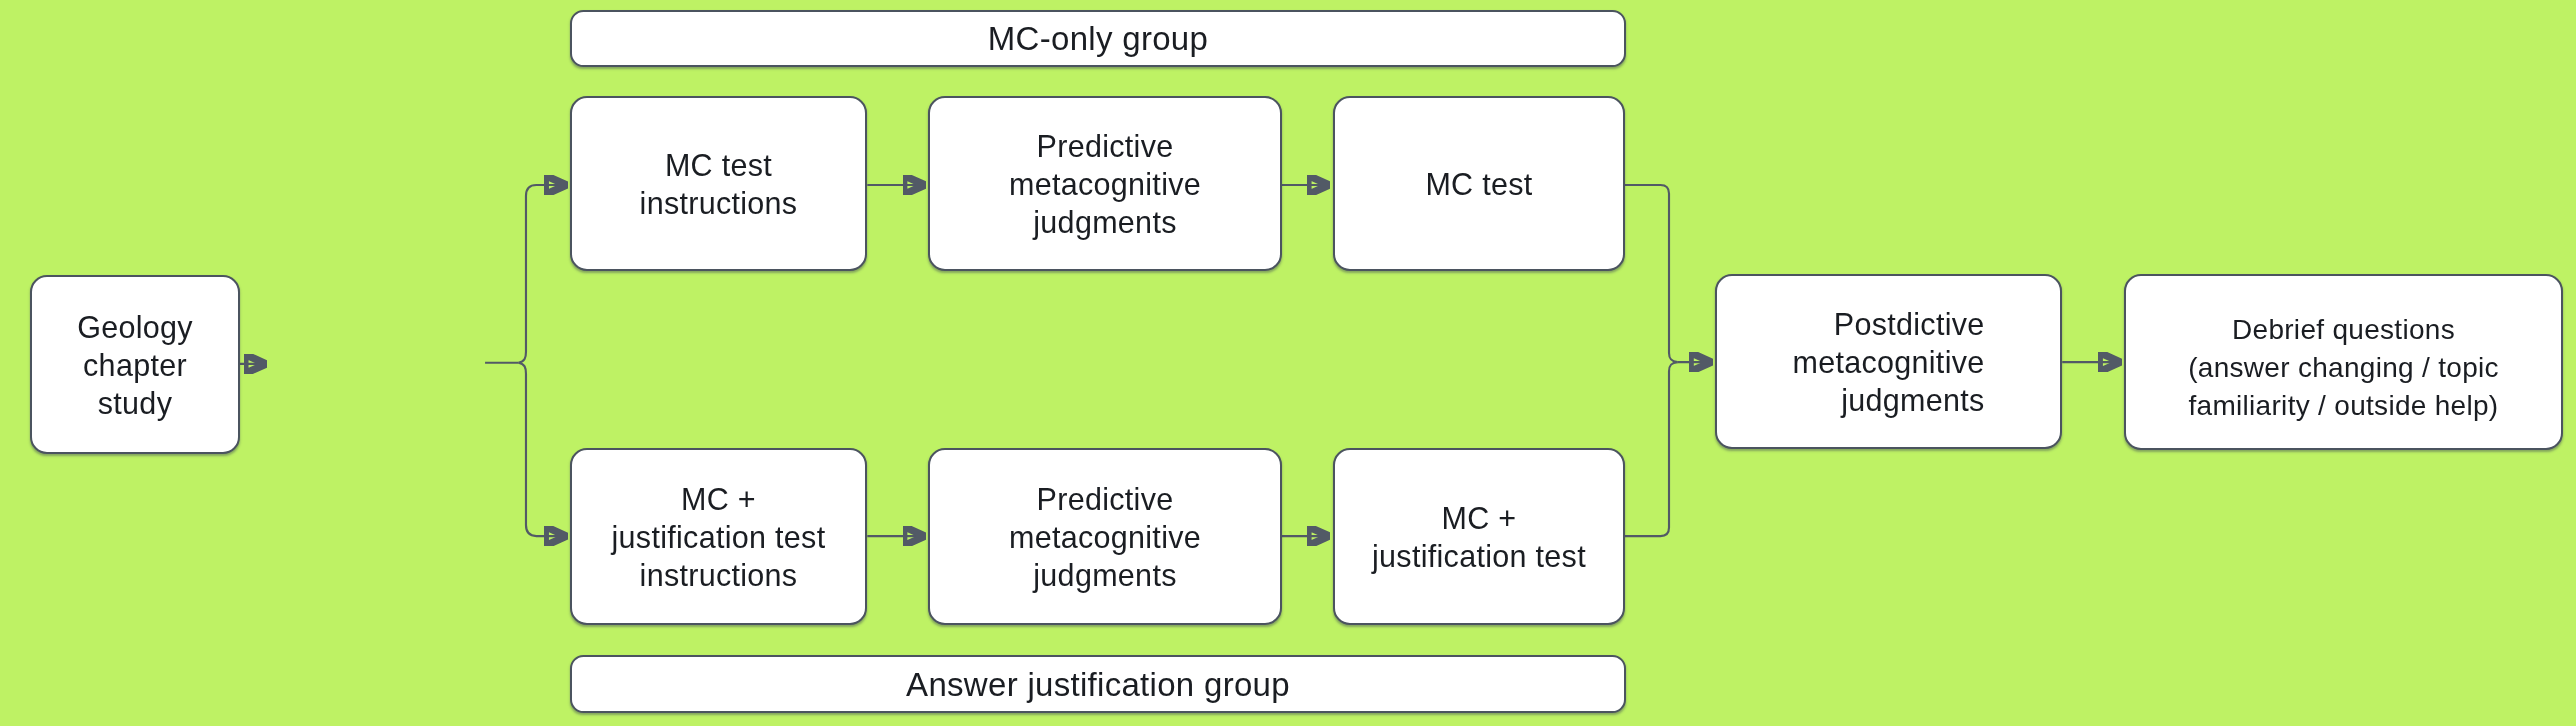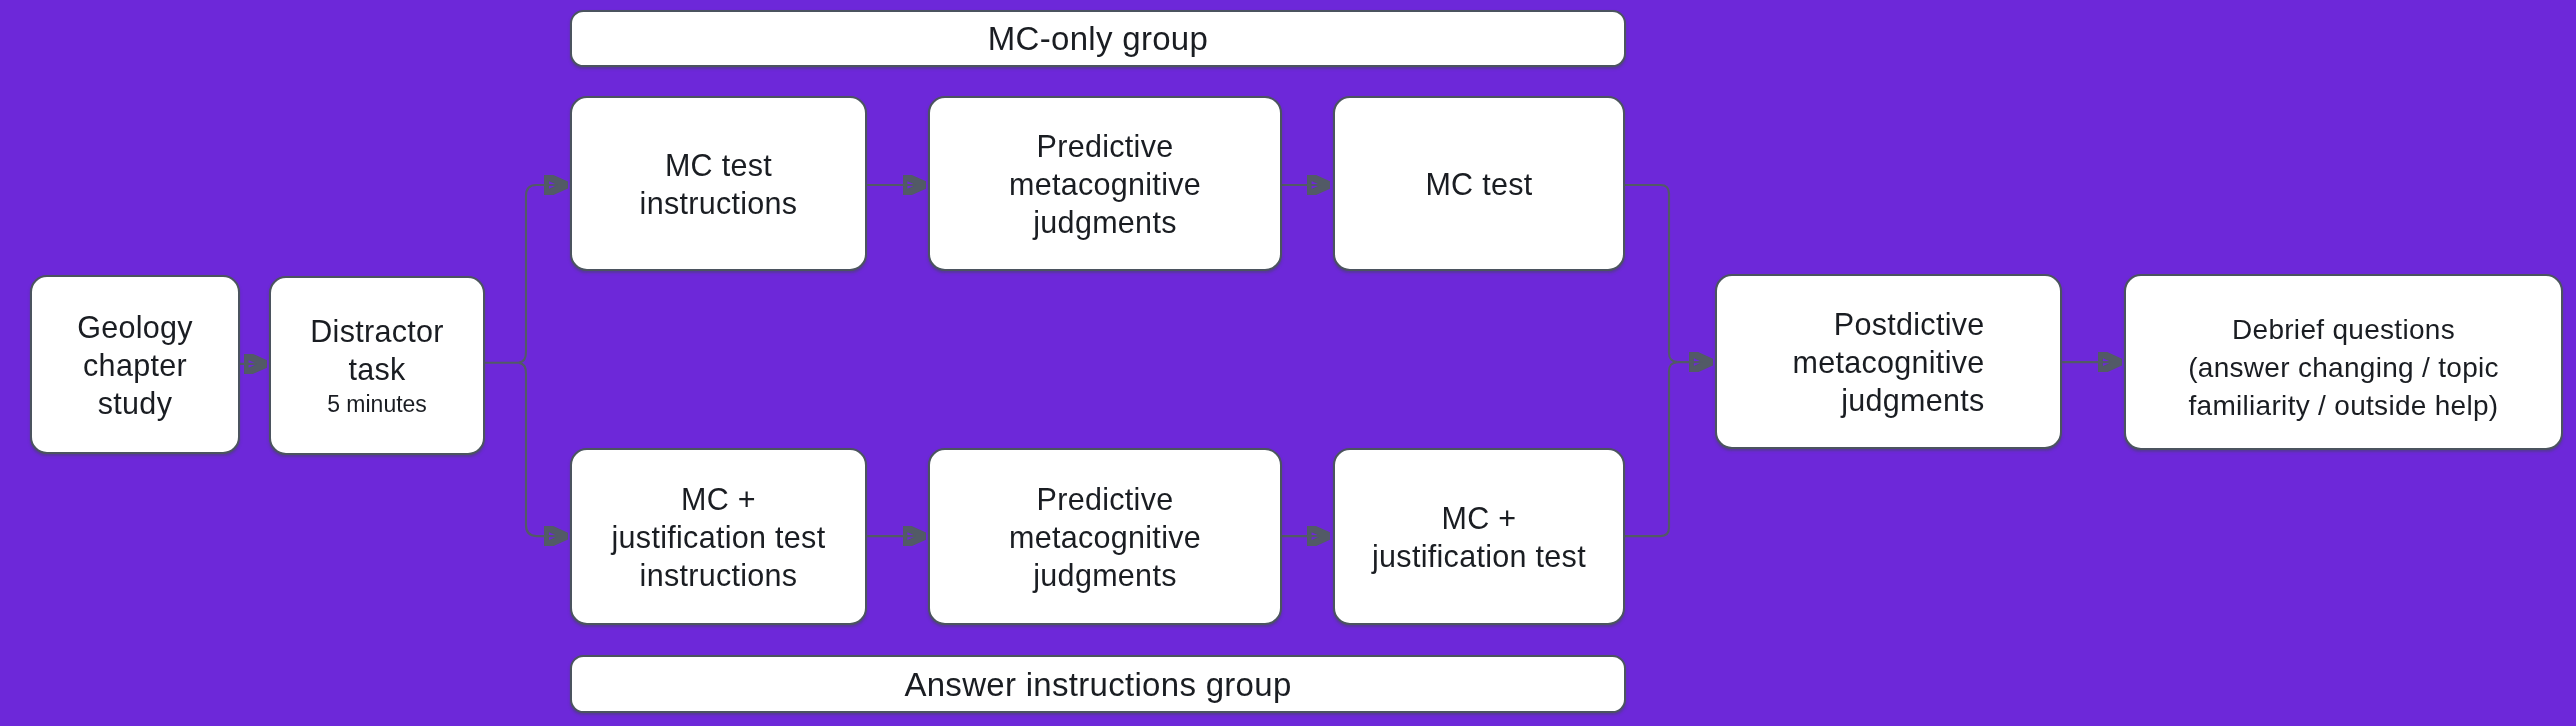--- a/index.html
+++ b/index.html
@@ -1,19 +1,19 @@
 <!DOCTYPE html>
 <html style="font-size:9.8px"><head>
 <meta charset="utf-8">
 <style>
   html,body{margin:0;padding:0;background:#ffffff;}
   #canvas{
     position:relative;
     width:2576px;height:726px;
-    background:#6d28d9;
+    background:#bef264;
     font-family:"Liberation Sans", sans-serif;
     color:#1a1d22;
     overflow:hidden;
   }
   .node{
     position:absolute;
     box-sizing:border-box;
     background:#ffffff;
     border:2.4px solid #4b545f;
     border-radius:17px;
@@ -87,34 +87,29 @@
     <path d="M 2660 878 H 2719 C 2728 878 2733 873 2733 864 V 608 C 2733 598 2737 594 2747 593"></path>
     <path d="M 2747 593 H 2799" marker-end="url(#arrow)"></path>
     <path d="M 3377 593 H 3469" marker-end="url(#arrow)"></path>
   </svg>
 
   <div class="banner" style="left:570px;top:9.8px;width:1056px;height:57px;">
     <div class="label">MC-only group</div>
   </div>
 
   <div class="banner" style="left:570px;top:655px;width:1056px;height:58px;">
-    <div class="label">Answer instructions group</div>
+    <div class="label">Answer justification group</div>
   </div>
 
   <div class="node" style="left:30px;top:275px;width:210px;height:179px;">
     <div class="label">Geology
 chapter
 study</div>
   </div>
 
-  <div class="node" style="left:269px;top:276px;width:216px;height:179px;">
-    <div class="label">Distractor
-task</div>
-    <div class="sublabel">5 minutes</div>
-  </div>
 
   <div class="node" style="left:570px;top:96px;width:297px;height:175px;">
     <div class="label">MC test
 instructions</div>
   </div>
 
   <div class="node" style="left:928px;top:96px;width:354px;height:175px;">
     <div class="label">Predictive
 metacognitive
 judgments</div>

